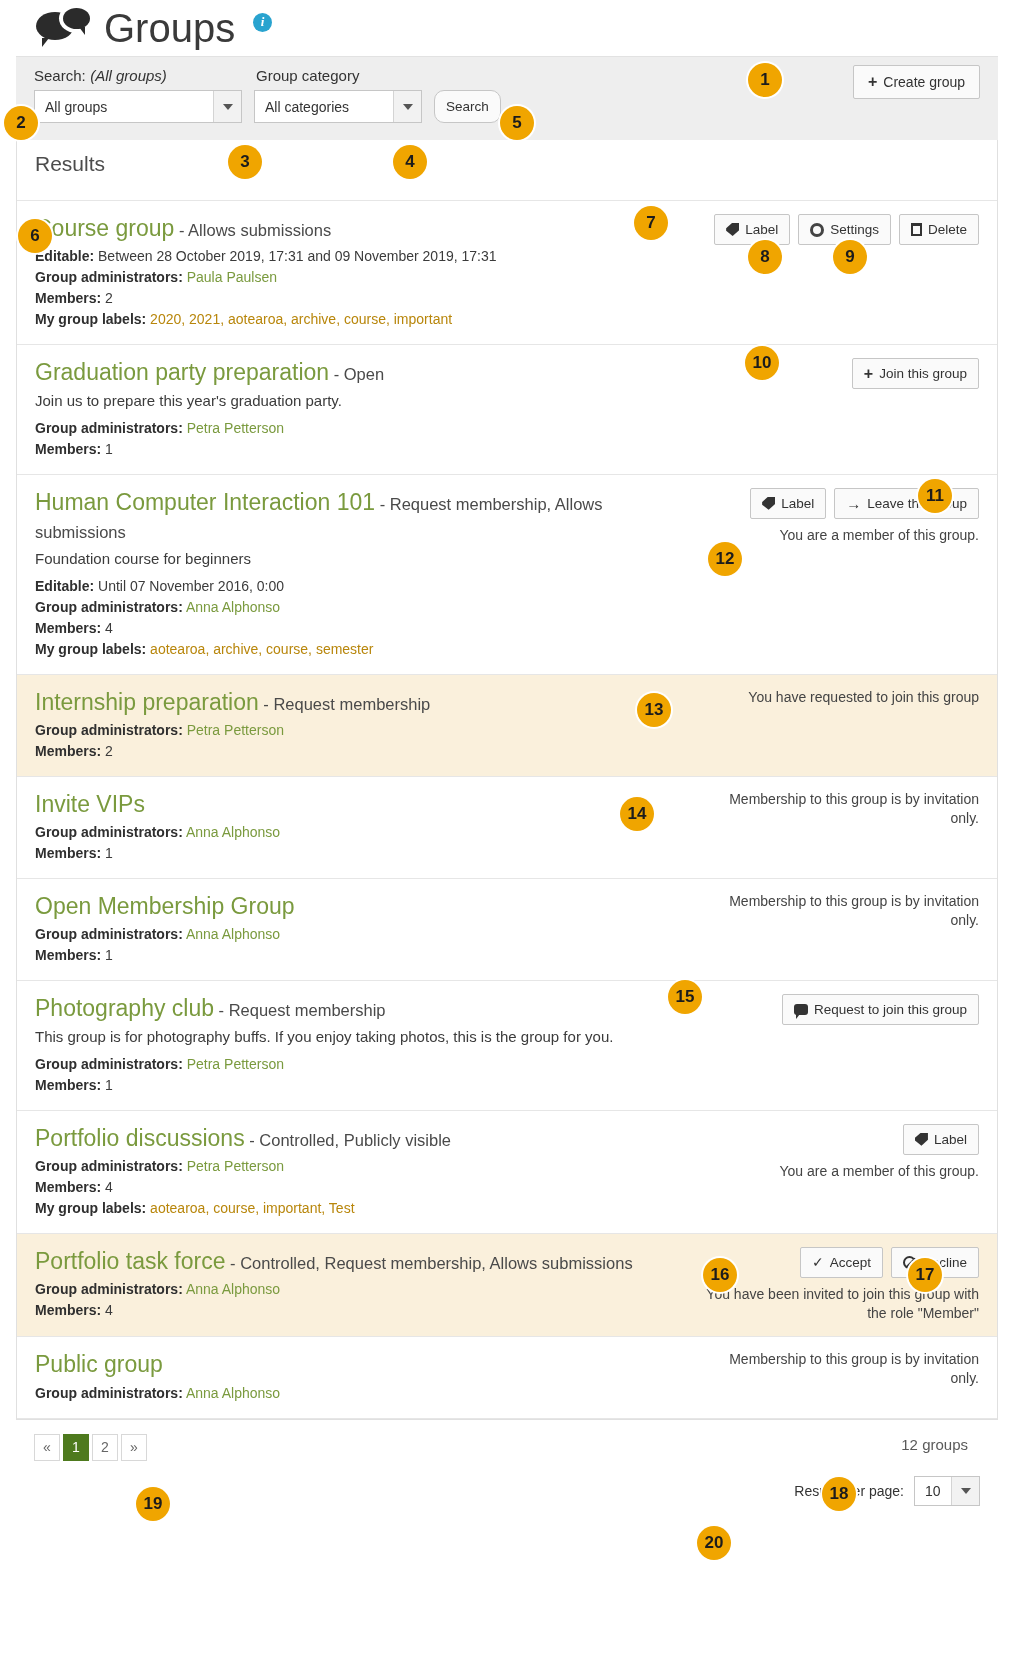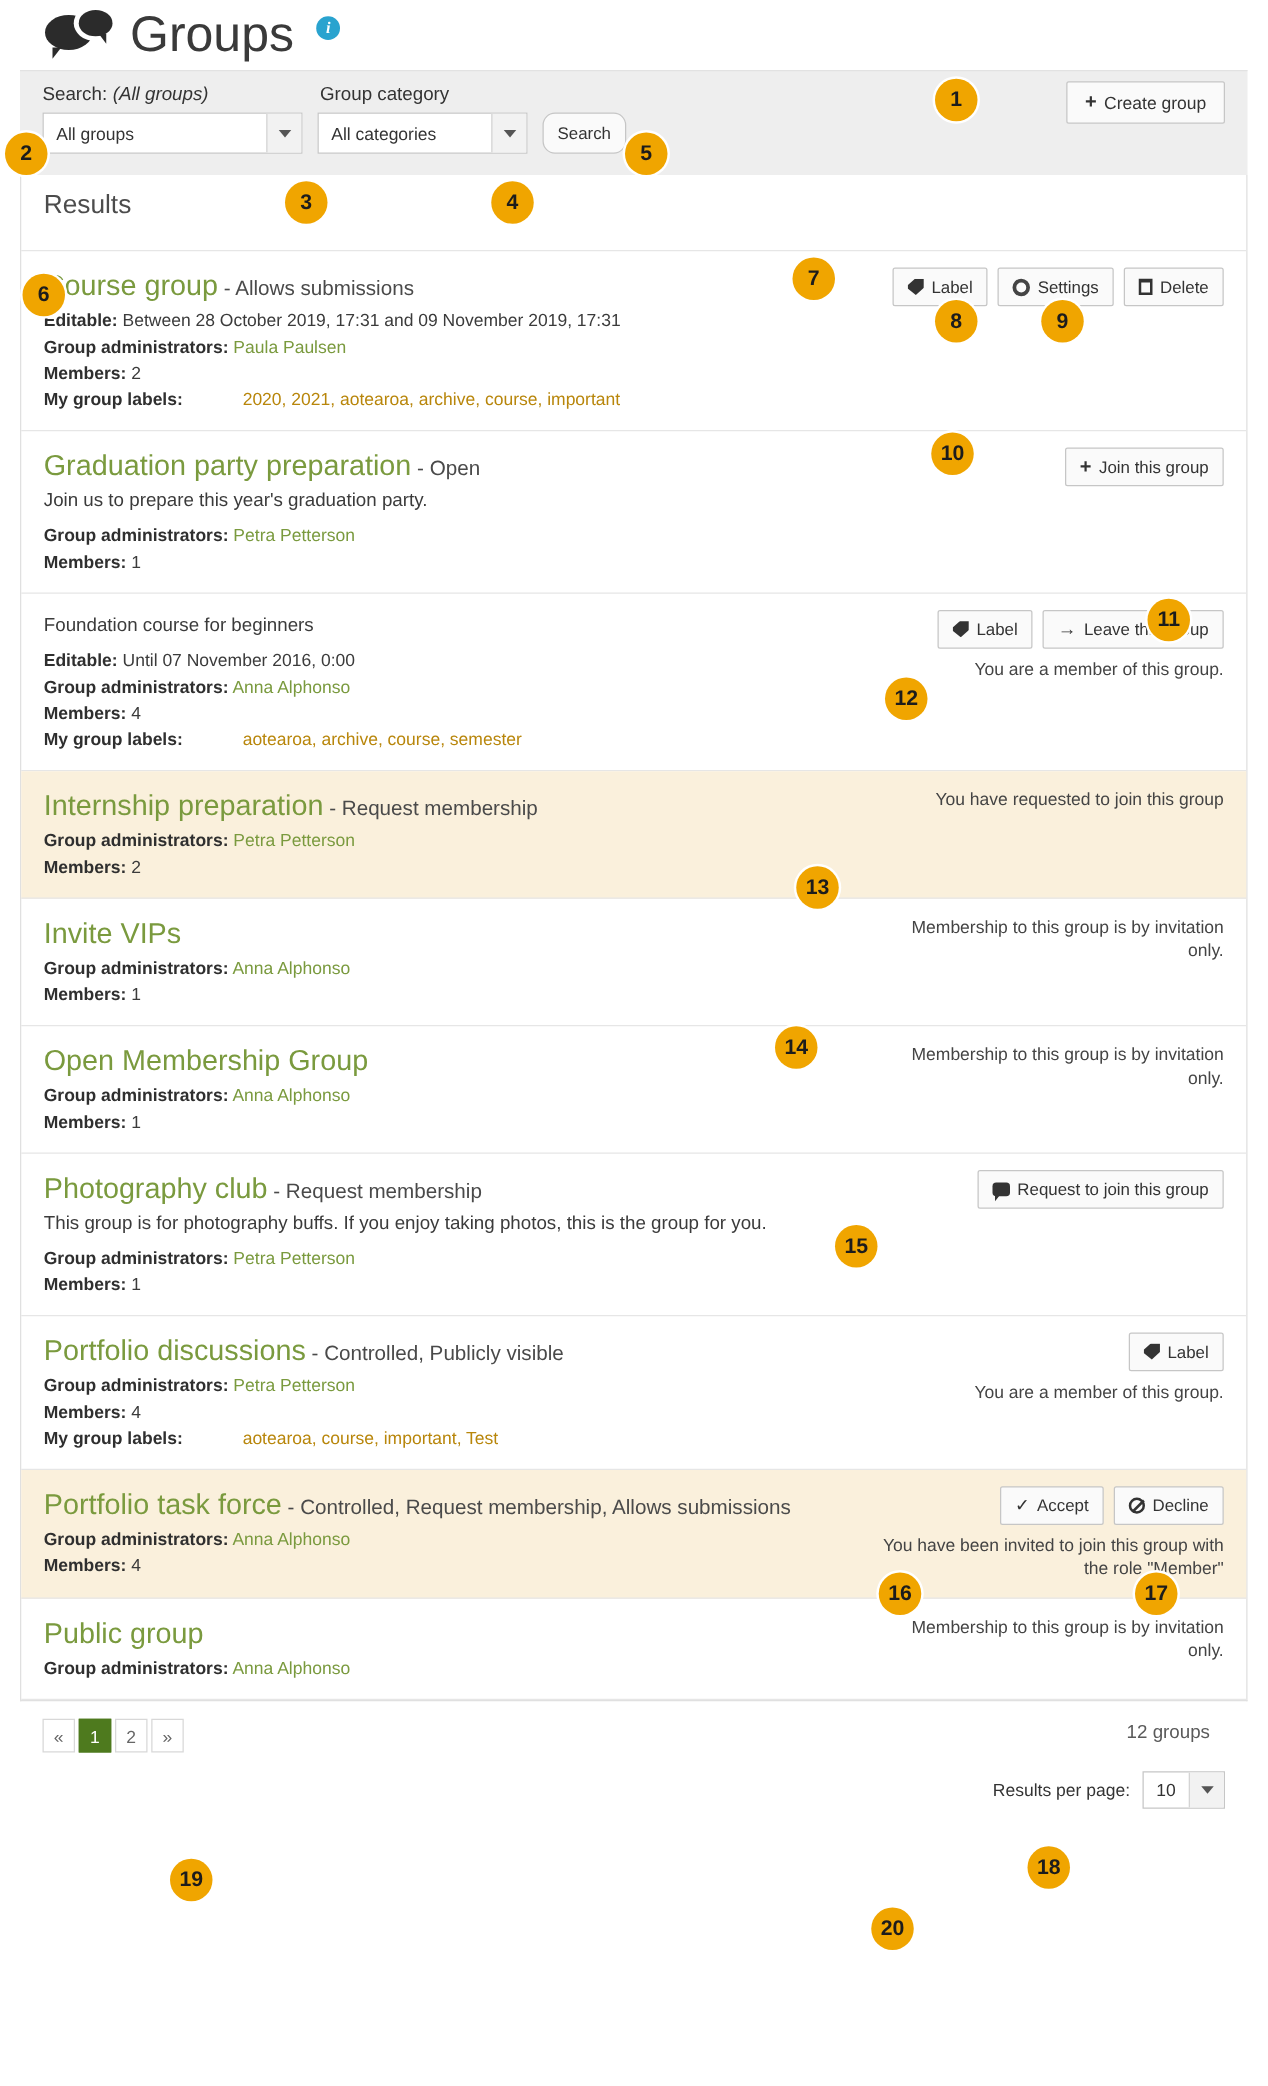--- a/index.html
+++ b/index.html
@@ -118,21 +118,21 @@
   .group-title {
     font-size: 23px; line-height: 1.22; color: #7a9a3e; font-weight: normal;
     margin: 0 0 4px 0;
   }
   .group-title a { color: #7a9a3e; text-decoration: none; }
   .group-title .sub { color: #4a4a4a; font-size: 16.5px; }
   .group-desc { font-size: 15px; color: #3b3b3b; line-height: 1.45; margin: 2px 0 6px 0; max-width: 580px; }
   .meta { font-size: 14px; color: #3b3b3b; line-height: 1.5; }
   .meta b { color: #2f2f2f; }
   .meta .lnk { color: #7a9a3e; }
-  .meta .lbl-link { color: #b8860b; margin-left: 44px; }
+  .meta .lbl-link { color: #b8860b; }
 
   
   .ic { display: inline-block; vertical-align: middle; }
   .ic-tag {
     width: 13px; height: 13px; background: #333;
     clip-path: polygon(0 40%, 45% 0, 100% 0, 100% 55%, 50% 100%, 0 60%);
   }
   .ic-gear {
     width: 14px; height: 14px; border-radius: 50%;
     border: 3px solid #444; position: relative;
@@ -281,20 +281,21 @@
             <div class="side-actions">
               <button class="btn">
                 <span class="ic ic-plus">+</span>
                 <span>Join this group</span>
               </button>
             </div>
           </div>
         </div>
         <div class="group-row">
           <div class="group-main">
+            <div class="group-title"><a href="#">Human Computer Interaction 101</a><span class="sub"> - Request membership, Allows submissions</span></div>
             <div class="group-desc">Foundation course for beginners</div>
             <div class="meta">
               <div><b>Editable:</b><span> Until 07 November 2016, 0:00</span></div>
               <div><b>Group administrators:</b><span class="lnk"> Anna Alphonso</span></div>
               <div><b>Members:</b><span> 4</span></div>
               <div><b>My group labels:</b><span class="lbl-link"> aotearoa, archive, course, semester</span></div>
             </div>
           </div>
           <div class="group-side">
             <div class="side-actions">
@@ -447,20 +448,20 @@
     <div class="callout" style="left: 393px; top: 145px;">4</div>
     <div class="callout" style="left: 500px; top: 106px;">5</div>
     <div class="callout" style="left: 18px; top: 219px;">6</div>
     <div class="callout" style="left: 634px; top: 206px;">7</div>
     <div class="callout" style="left: 748px; top: 240px;">8</div>
     <div class="callout" style="left: 833px; top: 240px;">9</div>
     <div class="callout" style="left: 745px; top: 346px;">10</div>
     <div class="callout" style="left: 918px; top: 479px;">11</div>
     <div class="callout" style="left: 708px; top: 542px;">12</div>
     <div class="callout" style="left: 637px; top: 693px;">13</div>
-    <div class="callout" style="left: 620px; top: 797px; margin-top: 24px;">14</div>
+    <div class="callout" style="left: 620px; top: 797px;">14</div>
     <div class="callout" style="left: 668px; top: 980px;">15</div>
     <div class="callout" style="left: 703px; top: 1258px;">16</div>
     <div class="callout" style="left: 908px; top: 1258px;">17</div>
     <div class="callout" style="left: 822px; top: 1477px;">18</div>
     <div class="callout" style="left: 136px; top: 1487px;">19</div>
     <div class="callout" style="left: 697px; top: 1526px;">20</div>
   </div>
 
 </body></html>

